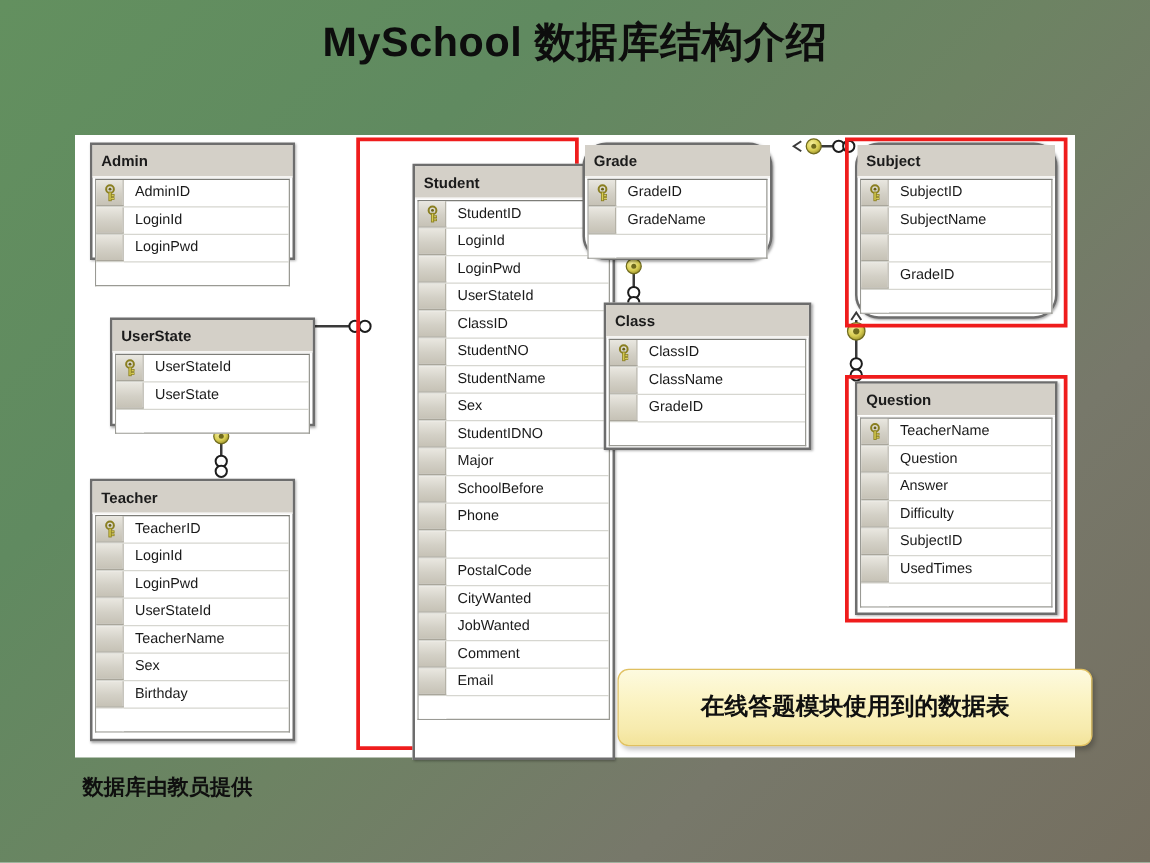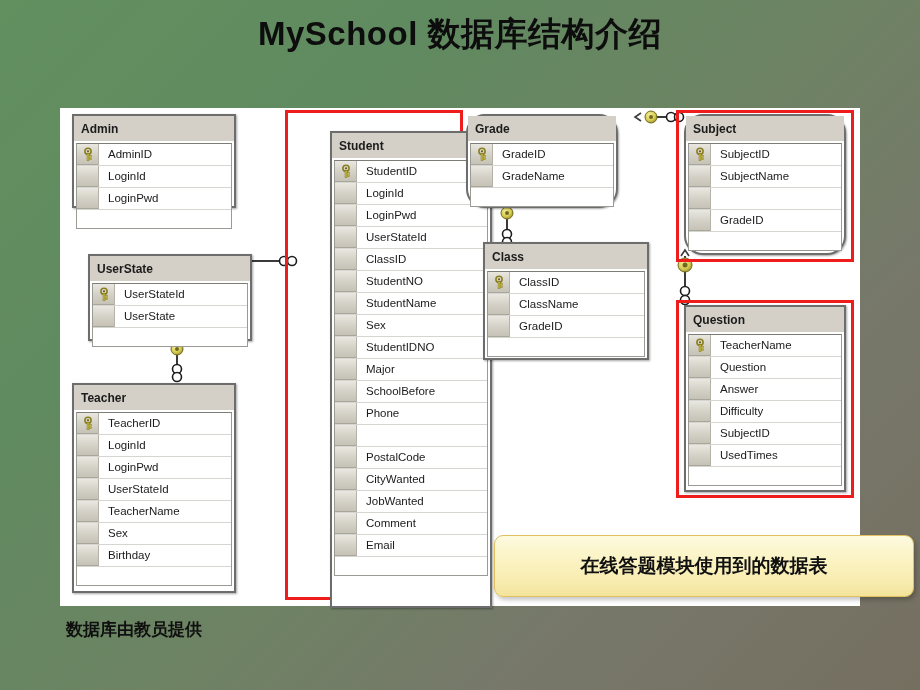--- a/index.html
+++ b/index.html
@@ -68,21 +68,21 @@
   .blankrow .gutter{background:#ffffff;border-right:1px solid #ffffff;border-bottom:none;}
   
   .keyico{position:absolute;left:4px;top:3px;width:14px;height:15px;}
   
   .hl{position:absolute;border:3px solid #ef1c1c;box-sizing:border-box;}
   
   .conn{position:absolute;}
   .conn line,.conn path,.conn circle,.conn ellipse{vector-effect:non-scaling-stroke;}
   
   #callout{
-    position:absolute;left:494px;top:535px;width:420px;height:62px;
+    position:absolute;left:494px;top:535px;width:380px;height:62px;
     border:1px solid #e0c060;border-radius:9px;
     background:linear-gradient(180deg,#fdfadf 0%,#fbf3c2 42%,#f7ebae 78%,#f3e39a 100%);
     box-shadow:2px 3px 4px rgba(0,0,0,.22);
     box-sizing:border-box;
   }
   #callout span{
     display:block;text-align:center;line-height:60px;
     font-size:19px;font-weight:bold;color:#101010;
     font-family:"Liberation Sans","DejaVu Sans",sans-serif;
   }

